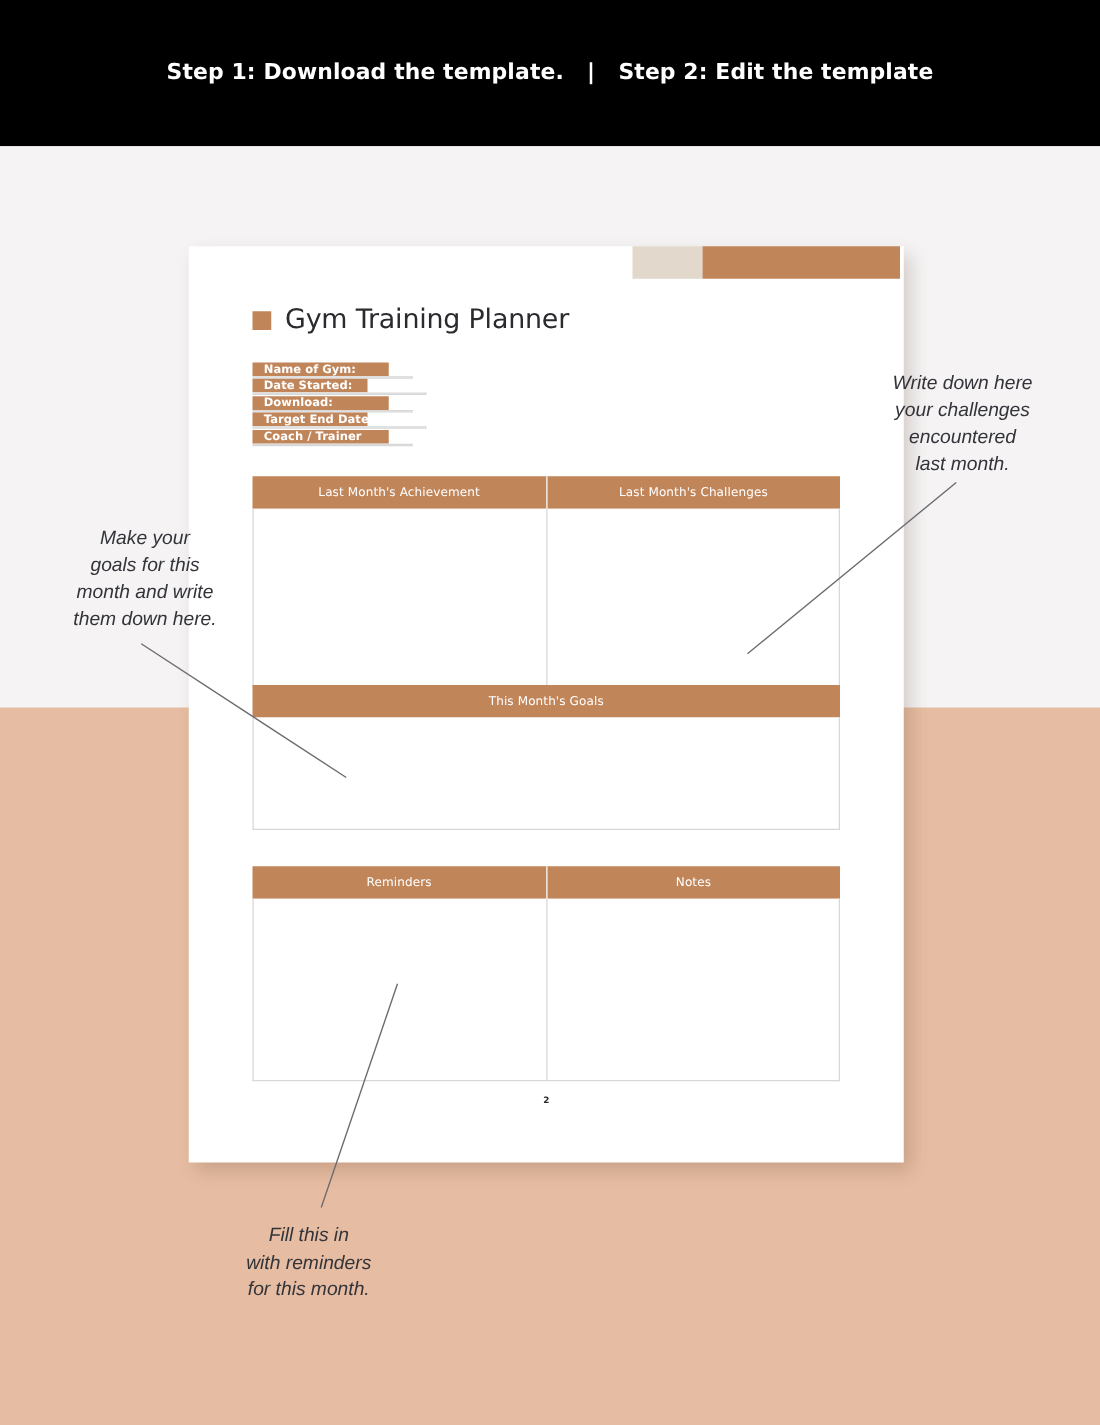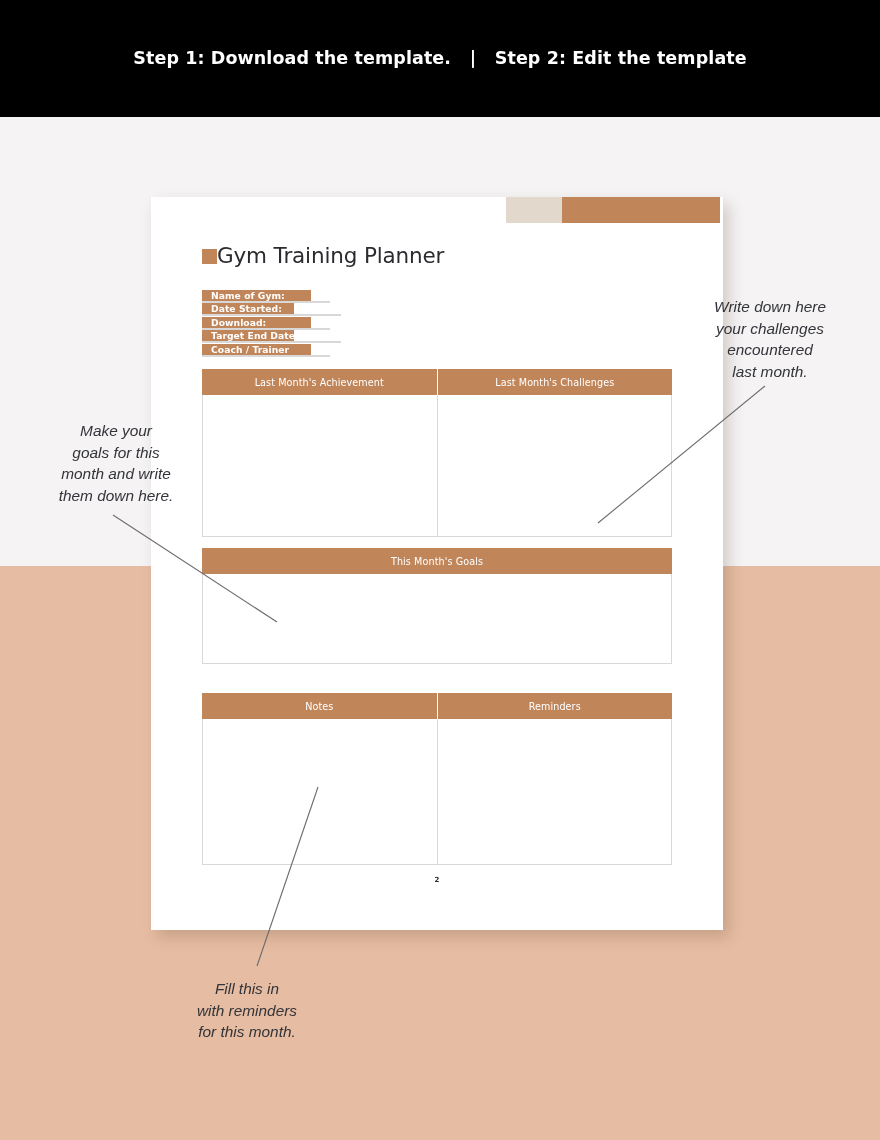--- a/index.html
+++ b/index.html
@@ -77,20 +77,21 @@
     width: 158px; height: 26px;
     background: #c1855a;
   }
 
   
   #title-row {
     position: absolute;
     left: 51px; top: 46px;
     display: flex;
     align-items: center;
+    gap: 11px;
   }
   #title-square {
     width: 15px; height: 15px;
     background: #c1855a;
     flex: none;
     margin-top: 2px;
   }
   #doc-title {
     font-family: "DejaVu Sans", sans-serif;
     font-size: 21.5px;
@@ -167,21 +168,21 @@
 
   .sec-body {
     display: flex;
     background: #ffffff;
     border: 1px solid #d8d8d8;
     border-top: none;
   }
   .sec-body .bcell { flex: 1 1 0; }
   .sec-body .bcell + .bcell { border-left: 1px solid #d8d8d8; }
 
-  #sec-lastmonth { top: 172px; }
+  #sec-lastmonth { top: 184px; }
   #sec-lastmonth .sec-body { height: 142px; }
 
   #sec-goals { top: 351px; }
   #sec-goals .sec-body { height: 90px; }
 
   #sec-bottom  { top: 496px; }
   #sec-bottom .sec-body { height: 146px; }
 
   
   #page-number {
@@ -287,22 +288,22 @@
       <div class="sec-head">
         <div class="hcell">This Month's Goals</div>
       </div>
       <div class="sec-body">
         <div class="bcell"></div>
       </div>
     </div>
 
     <div class="sec" id="sec-bottom">
       <div class="sec-head">
+        <div class="hcell">Reminders</div>
         <div class="hcell">Notes</div>
-        <div class="hcell">Reminders</div>
       </div>
       <div class="sec-body">
         <div class="bcell"></div>
         <div class="bcell"></div>
       </div>
     </div>
 
     <div id="page-number">2</div>
   </div>
 

